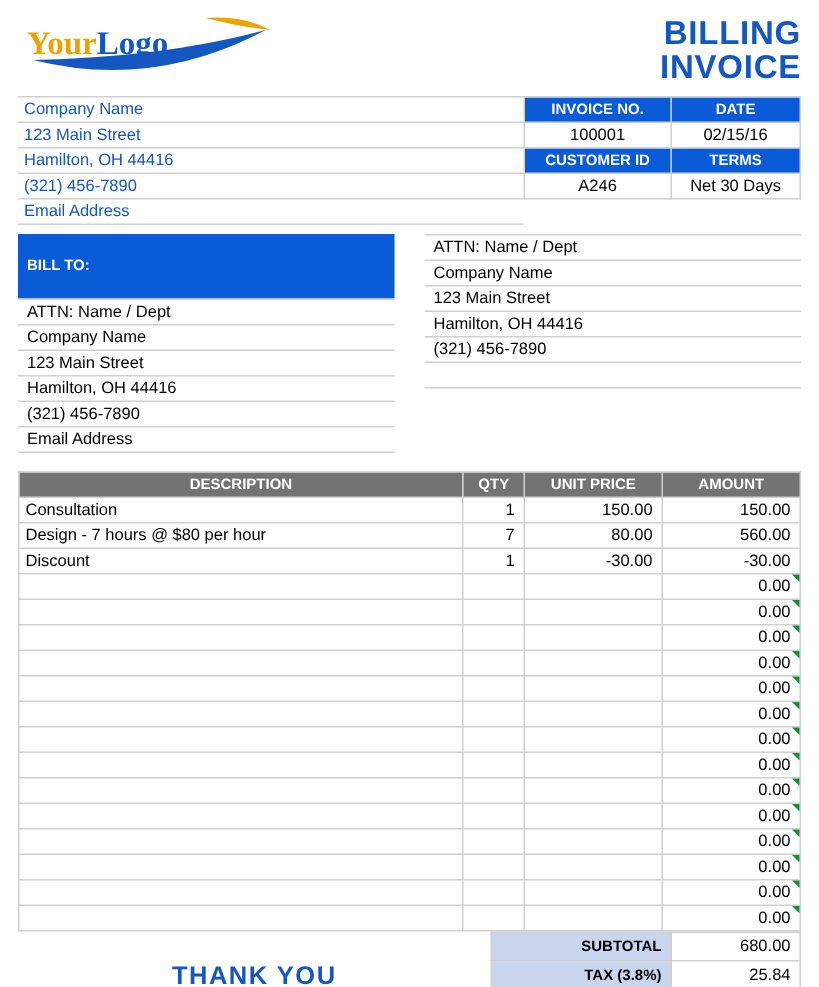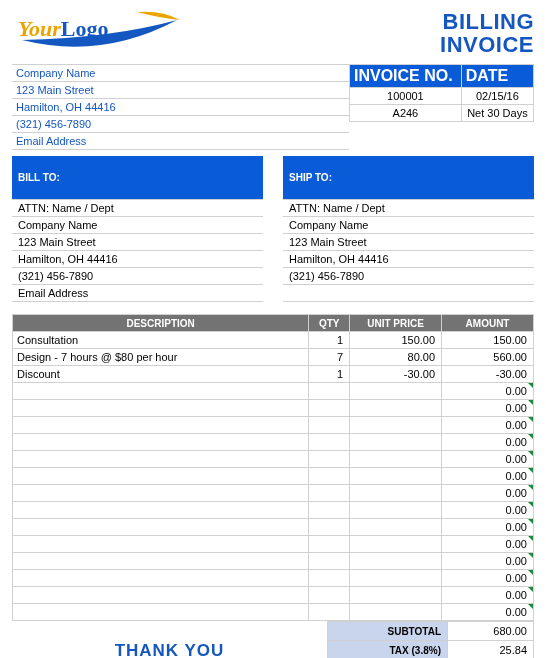--- a/index.html
+++ b/index.html
@@ -1,28 +1,28 @@
 <!DOCTYPE html>
 <html><head>
 <meta charset="utf-8">
 <style>
   * { box-sizing: border-box; margin: 0; padding: 0; }
   body { font-family: Arial, Helvetica, sans-serif; font-size: 11px; background: #fff; width: 546px; }
   .page { padding: 10px 12px; }
   .header { display: flex; justify-content: space-between; align-items: flex-start; margin-bottom: 8px; }
   .logo { position: relative; width: 180px; height: 46px; }
   .logo-text { font-family: "Comic Sans MS", cursive; font-weight: bold; font-size: 22px; position: absolute; top: 6px; left: 6px; z-index: 2; }
-  .logo-your { color: #e9a400; font-style: italic; }
+  .logo-your { color: #e9a400; }
   .logo-logo { color: #1557c0; }
   .swoosh { position: absolute; top: -2px; left: 0; }
   .title { color: #1557c0; font-weight: bold; font-size: 22px; text-align: right; line-height: 1.05; letter-spacing: 0.5px; }
   table { border-collapse: collapse; width: 100%; }
   td, th { border: 1px solid #d0d0d0; padding: 2px 4px; height: 17px; vertical-align: middle; }
   .noborder td { border-left: none; border-right: none; }
-  .blue-cell { background: #0a5bd8; color: #fff; font-weight: bold; font-size: 16px; }
+  .blue-cell { background: #0a5bd8; color: #fff; font-weight: bold; text-align: center; font-size: 10px; }
   .company-info td { color: #1557c0; border-top: none; }
   .company-info tr:first-child td { border-top: 1px solid #d0d0d0; }
   .center { text-align: center; }
   .top-layout { display: flex; gap: 0; }
   .top-left { flex: 1; }
   .top-right { width: 185px; }
   .billship { display: flex; margin-top: 6px; }
   .billship-col { flex: 1; }
   .billship-gap { width: 20px; }
   .section-head { background: #0a5bd8; color: #fff; font-weight: bold; padding: 16px 6px; font-size: 10px; }
@@ -96,20 +96,24 @@
         <tbody>
             <tr>
           <td class="blue-cell">INVOICE NO.</td>
           <td class="blue-cell">DATE</td>
         </tr>
         <tr>
           <td class="center">100001</td>
           <td class="center">02/15/16</td>
         </tr>
         <tr>
+          <td class="blue-cell">CUSTOMER ID</td>
+          <td class="blue-cell">TERMS</td>
+        </tr>
+        <tr>
           <td class="center">A246</td>
           <td class="center">Net 30 Days</td>
         </tr>
         <tr>
               <td colspan="2" style="border:none;height:17px"></td>
             </tr>
       </tbody>
         </table>
     </div>
   </div>
@@ -135,21 +139,20 @@
               <td>(321) 456-7890</td>
             </tr>
         <tr>
               <td>Email Address</td>
             </tr>
       </tbody>
         </table>
     </div>
     <div class="billship-gap"></div>
     <div class="billship-col">
-      <div class="section-head">SHIP TO:</div>
       <table class="addr">
         <tbody>
             <tr>
               <td>ATTN: Name / Dept</td>
             </tr>
         <tr>
               <td>Company Name</td>
             </tr>
         <tr>
               <td>123 Main Street</td>

